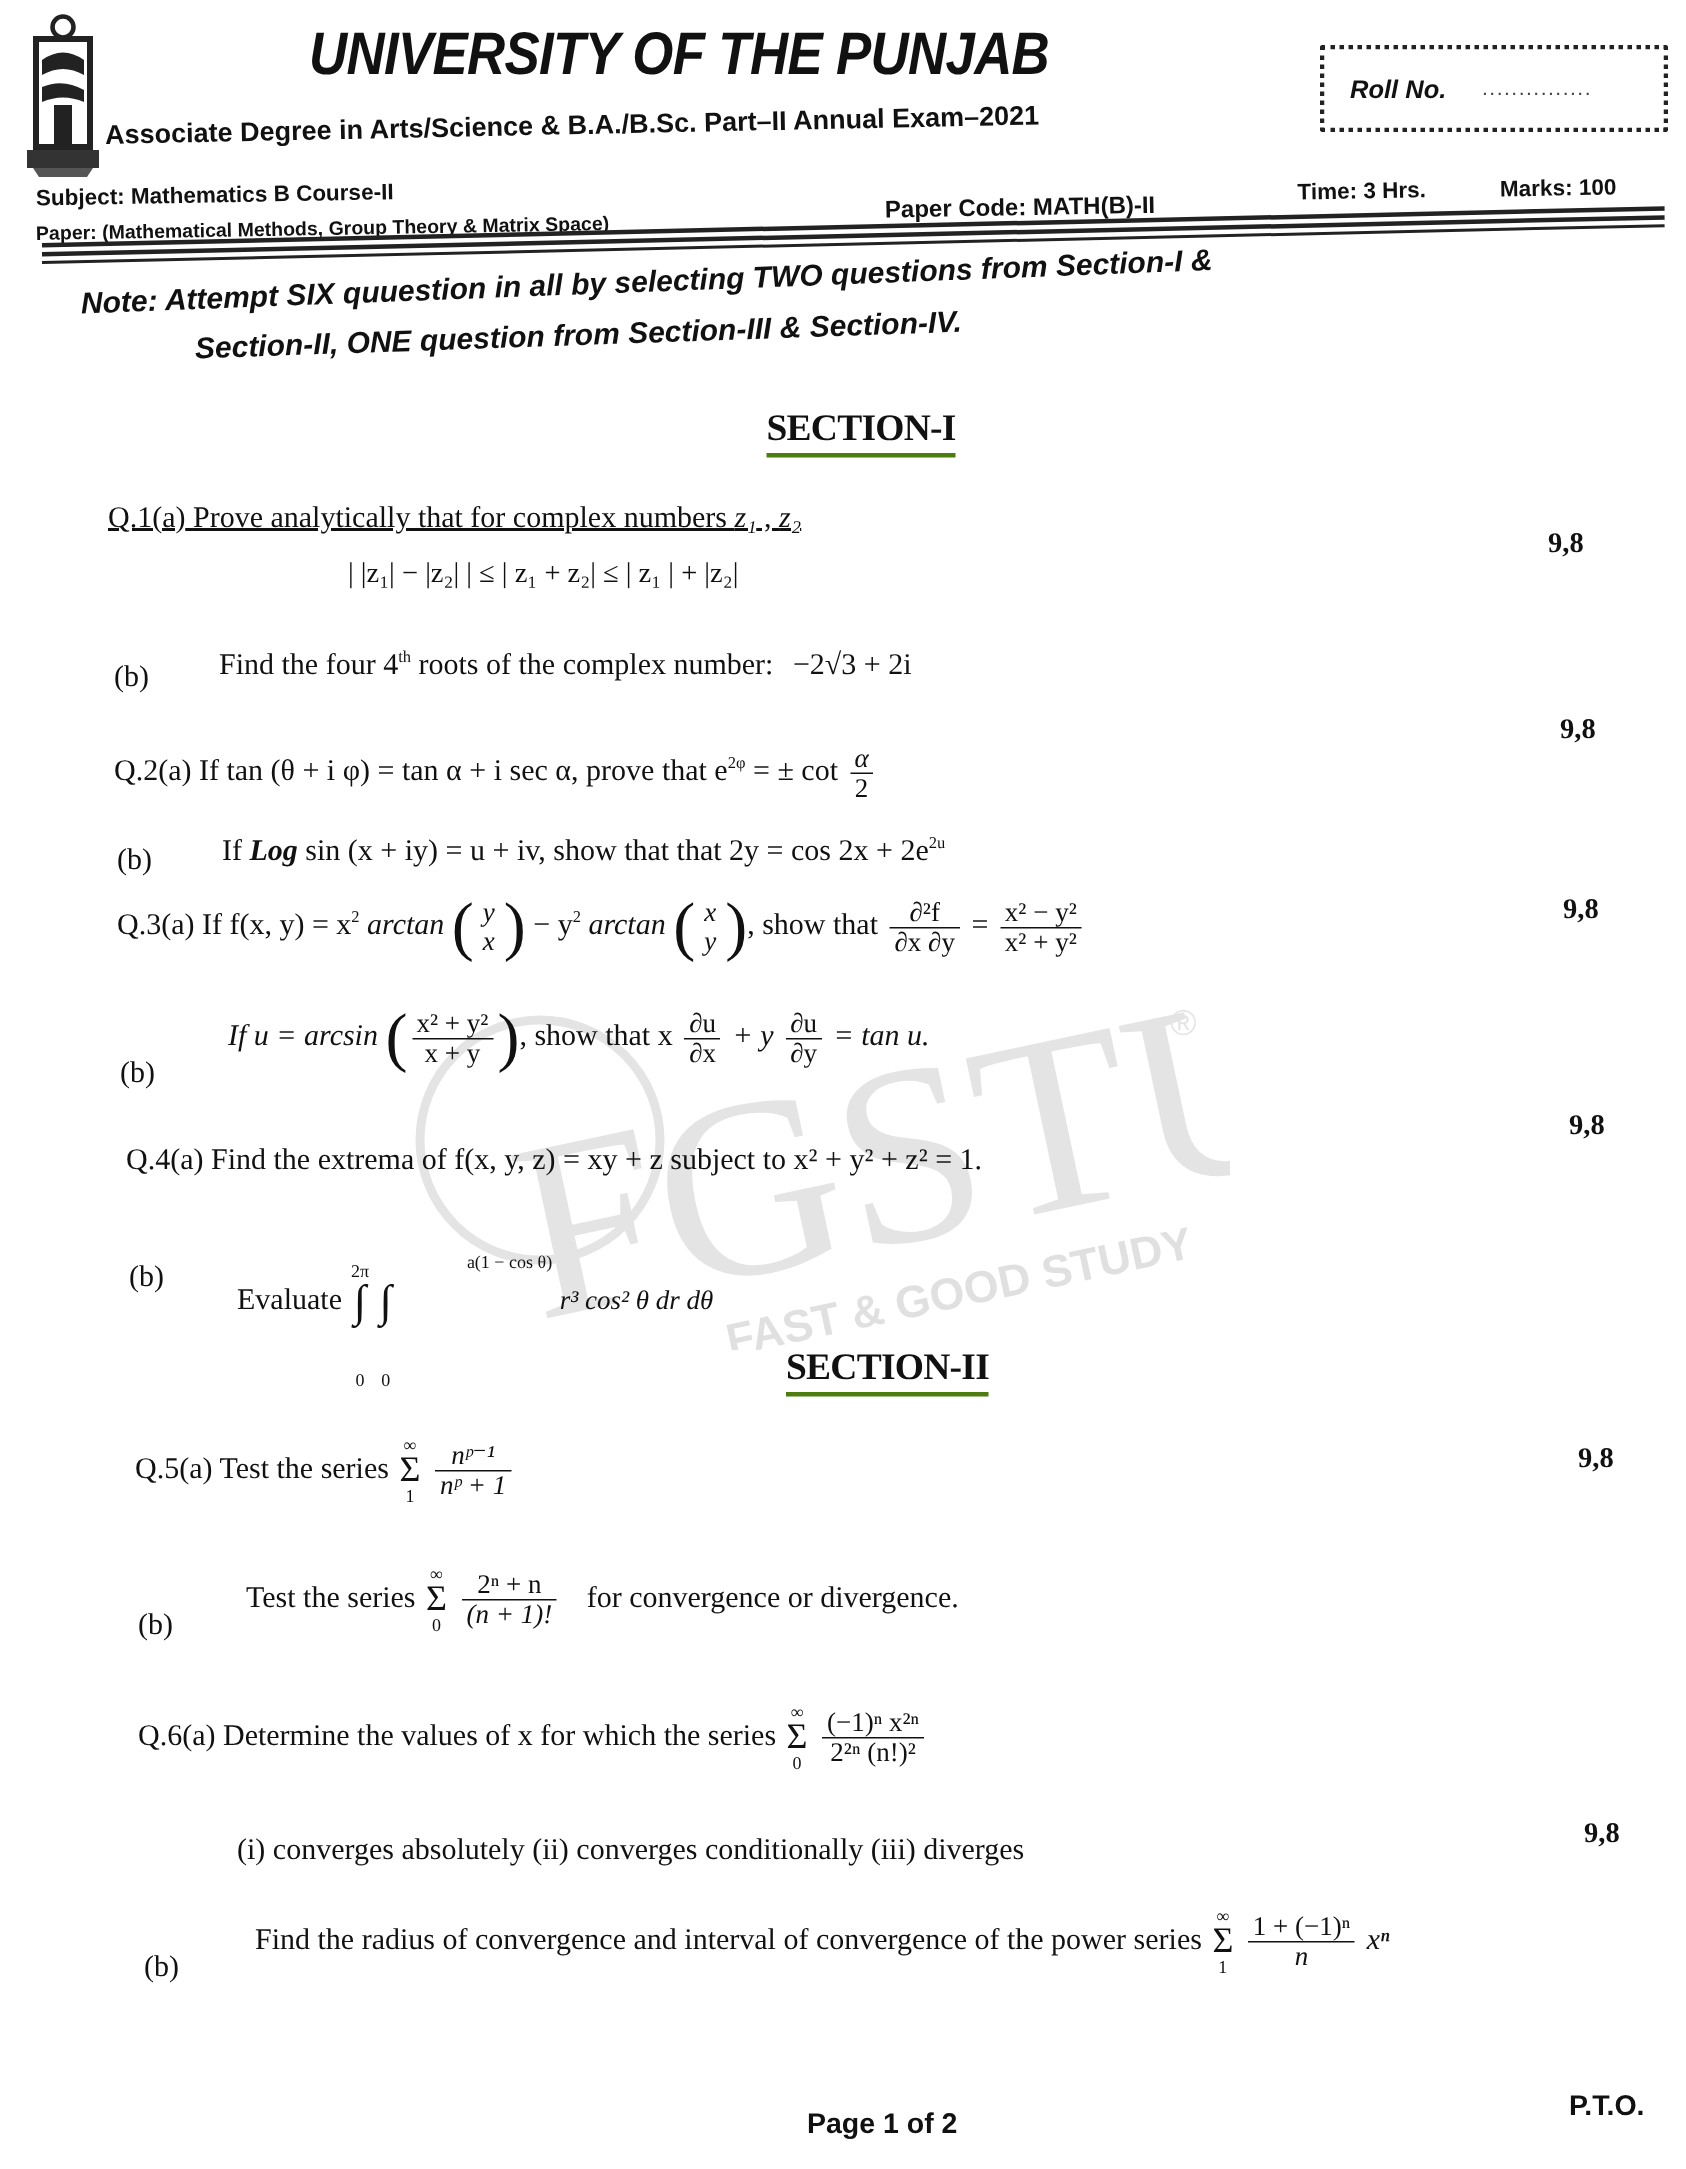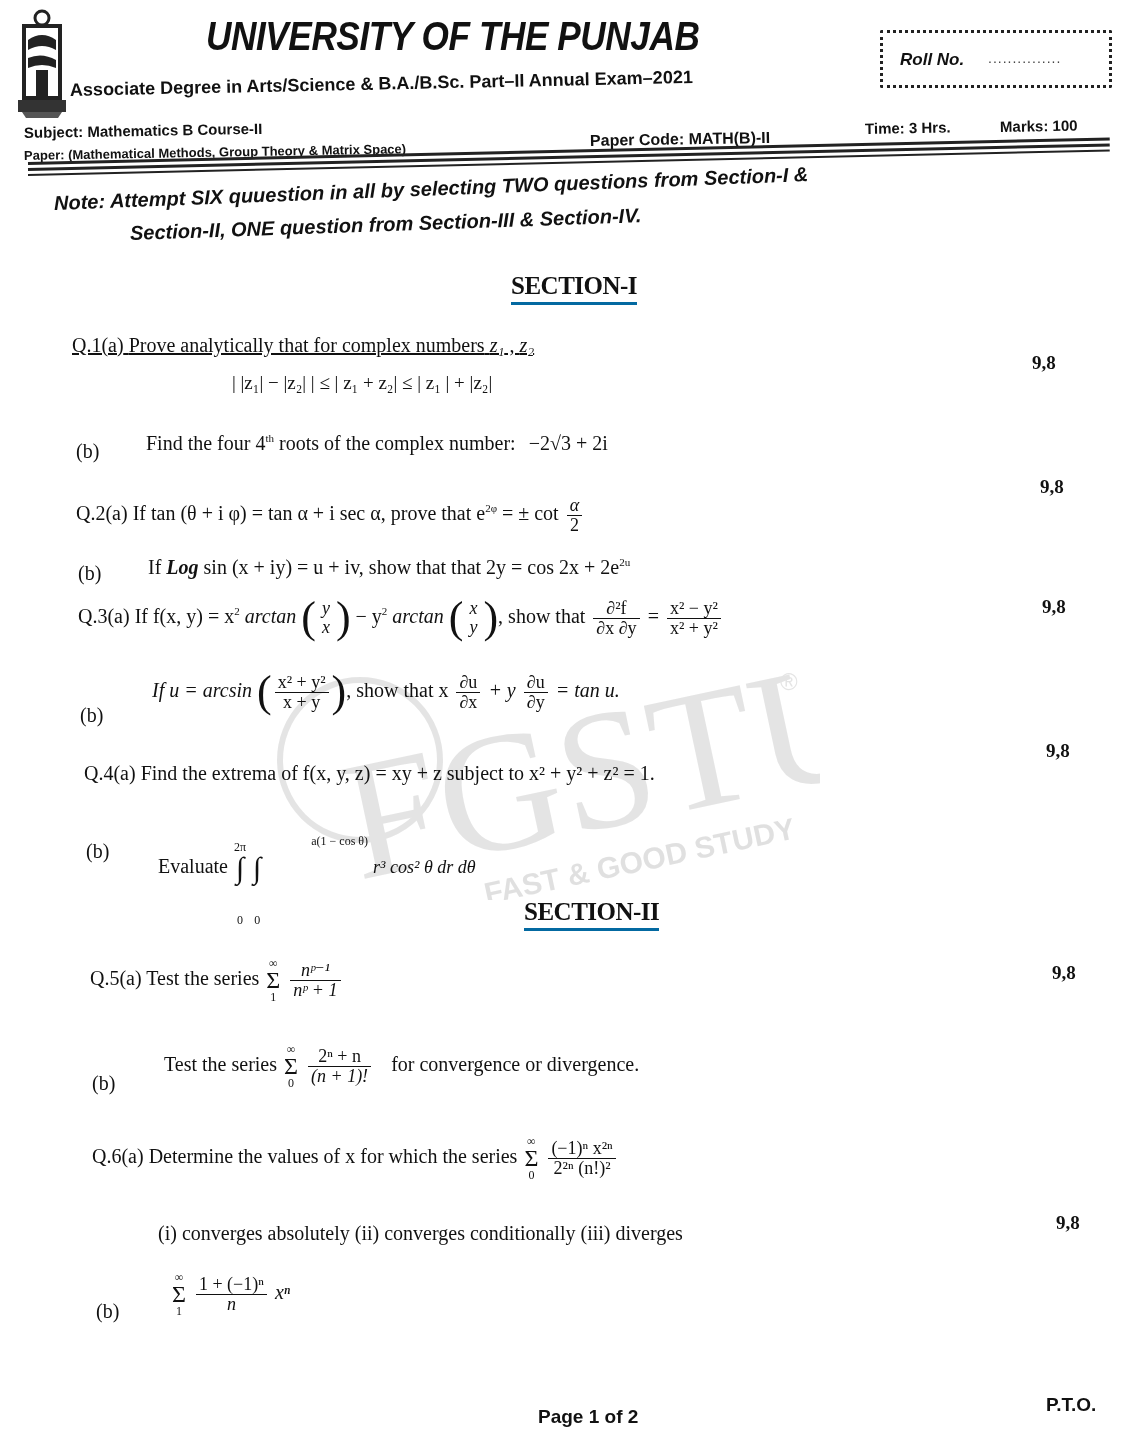--- a/index.html
+++ b/index.html
@@ -18,21 +18,21 @@
   .subject { left: 24px; top: 124px; font-size: 15px; font-weight: bold; transform: rotate(-1deg); transform-origin: left; }
   .paper { left: 24px; top: 148px; font-size: 13px; font-weight: bold; transform: rotate(-1deg); transform-origin: left; }
   .code { left: 590px; top: 132px; font-size: 16px; font-weight: bold; transform: rotate(-1deg); transform-origin: left; }
   .time { left: 865px; top: 120px; font-size: 15px; font-weight: bold; transform: rotate(-1deg); transform-origin: left; }
   .marks { left: 1000px; top: 118px; font-size: 15px; font-weight: bold; transform: rotate(-1deg); transform-origin: left; }
   .rule { left: 28px; height: 3px; background: #222; transform-origin: left; }
 
   .note1 { left: 54px; top: 192px; font-size: 20px; font-weight: bold; font-style: italic; transform: rotate(-2.2deg); transform-origin: left; }
   .note2 { left: 130px; top: 222px; font-size: 20px; font-weight: bold; font-style: italic; transform: rotate(-2deg); transform-origin: left; }
 
-  .section-title { font-size: 25px; font-weight: bold; border-bottom: 3px solid #0369a1; padding-bottom: 2px; letter-spacing: -0.5px; }
+  .section-title { font-size: 25px; font-weight: bold; border-bottom: 3px solid #4d7c0f; padding-bottom: 2px; letter-spacing: -0.5px; }
 
   .q { font-size: 20px; }
   .lbl { font-size: 20px; }
   .mk { font-size: 19px; font-weight: bold; }
   i.m { font-style: italic; }
   .frac { display: inline-block; vertical-align: middle; text-align: center; line-height: 1.05; margin: 0 3px; }
   .frac .n { display: block; border-bottom: 1.5px solid #111; padding: 0 3px; font-size: 18px; }
   .frac .d { display: block; padding: 0 3px; font-size: 18px; }
   .big-paren { font-size: 44px; vertical-align: middle; font-weight: lighter; line-height: 1; }
   .sigma { display: inline-block; vertical-align: middle; text-align: center; line-height: 0.95; margin: 0 2px; }
@@ -172,19 +172,20 @@
 <div class="abs q serif" style="left:92px; top:1136px;">
   <span>Q.6(a)</span> <span>Determine the values of x for which the series</span>
   <span class="sigma"><span class="t">∞</span><span class="s">Σ</span><span class="b">0</span></span>
   <span class="frac"><span class="n">(−1)ⁿ x²ⁿ</span><span class="d">2²ⁿ (n!)²</span></span>
 </div>
 <div class="abs q serif" style="left:158px; top:1222px;">(i) converges absolutely (ii) converges conditionally (iii) diverges</div>
 <div class="abs mk serif" style="left:1056px; top:1212px;">9,8</div>
 
 <div class="abs lbl serif" style="left:96px; top:1300px;">(b)</div>
 <div class="abs q serif" style="left:170px; top:1272px;">
+  <span>Find the radius of convergence and interval of convergence of the power series</span>
   <span class="sigma"><span class="t">∞</span><span class="s">Σ</span><span class="b">1</span></span>
   <span class="frac"><span class="n">1 + (−1)ⁿ</span><span class="d" style="font-style:italic">n</span></span>
   <i>xⁿ</i>
 </div>
 
 <div class="abs footer-page sans">Page 1 of 2</div>
 <div class="abs footer-pto sans">P.T.O.</div>
 
 </body></html>

